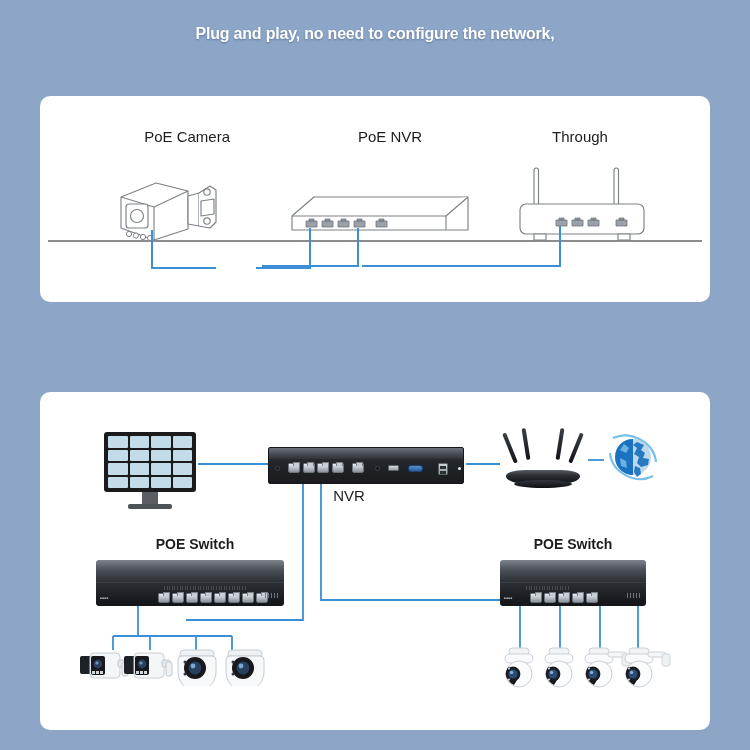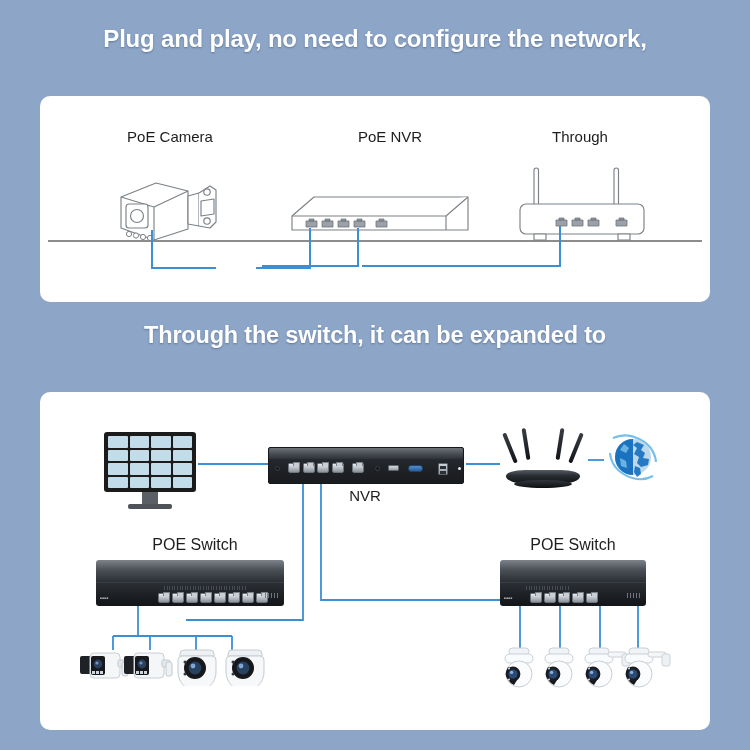--- a/index.html
+++ b/index.html
@@ -13,41 +13,41 @@
   
   .heading {
     text-align: center;
     color: #ffffff;
     font-weight: bold;
     line-height: 1.22;
     letter-spacing: -0.2px;
     text-shadow: 0 1px 2px rgba(40,60,90,.45);
     padding: 0 34px;
   }
-  #heading-1 { position: absolute; top: 24px; left: 0; width: 750px; font-size: 24px; }
+  #heading-1 { position: absolute; top: 24px; left: 0; width: 750px; font-size: 16px; }
   #heading-2 { position: absolute; top: 321px; left: 0; width: 750px; font-size: 23.5px; }
 
   
   .panel {
     position: absolute;
     background: #ffffff;
     border-radius: 10px;
   }
   #panel-top    { left: 40px; top: 96px;  width: 670px; height: 206px; }
   #panel-bottom { left: 40px; top: 392px; width: 670px; height: 338px; }
 
   
   .dev-label {
     position: absolute;
     color: #1d1d1d;
     font-size: 15px;
     white-space: nowrap;
     text-align: center;
   }
-  .dev-label.bold { font-weight: normal; font-size: 16px; }
+  .dev-label.bold { font-weight: bold; font-size: 14px; }
 
   
   #p1-ground {
     position: absolute; left: 48px; top: 240px; width: 654px; height: 2px;
     background: #8c8c8c;
   }
   .p1-svg { position: absolute; }
   .cable-svg { position: absolute; left: 0; top: 0; }
 
   
@@ -175,36 +175,35 @@
     width: 14px; height: 5px;
     background: repeating-linear-gradient(90deg,#6f767d 0 1px, transparent 1px 3px);
   }
   #switch-left  { left: 96px;  top: 560px; width: 188px; height: 46px; }
   #switch-right { left: 500px; top: 560px; width: 146px; height: 46px; }
 
   
   .cam { position: absolute; }
 
   
-  #lbl-poe-camera { left: 110px; top: 128px; width: 120px; }
+  #lbl-poe-camera { left: 110px; top: 128px; width: 120px; text-align: right; }
   #lbl-poe-nvr    { left: 330px; top: 128px; width: 120px; }
   #lbl-router     { left: 530px; top: 128px; width: 100px; }
-  #lbl-nvr2       { left: 330px; top: 487px; width: 70px; }
+  #lbl-nvr2       { left: 314px; top: 487px; width: 70px; }
   #lbl-switch-l   { left: 130px; top: 536px; width: 130px; }
   #lbl-switch-r   { left: 508px; top: 536px; width: 130px; }
 </style>
 </head>
 <body>
 
 <div class="heading" id="heading-1">
   <div>Plug and play, no need to configure the network,</div>
 </div>
 
 <div class="heading" id="heading-2">
-  <div>Through the switch, it can be expanded to</div>
 </div>
 
 <div class="panel" id="panel-top"></div>
 
 <div class="dev-label" id="lbl-poe-camera">PoE Camera</div>
 <div class="dev-label" id="lbl-poe-nvr">PoE NVR</div>
 <div class="dev-label" id="lbl-router">Through</div>
 
 <div id="p1-ground"></div>
 

